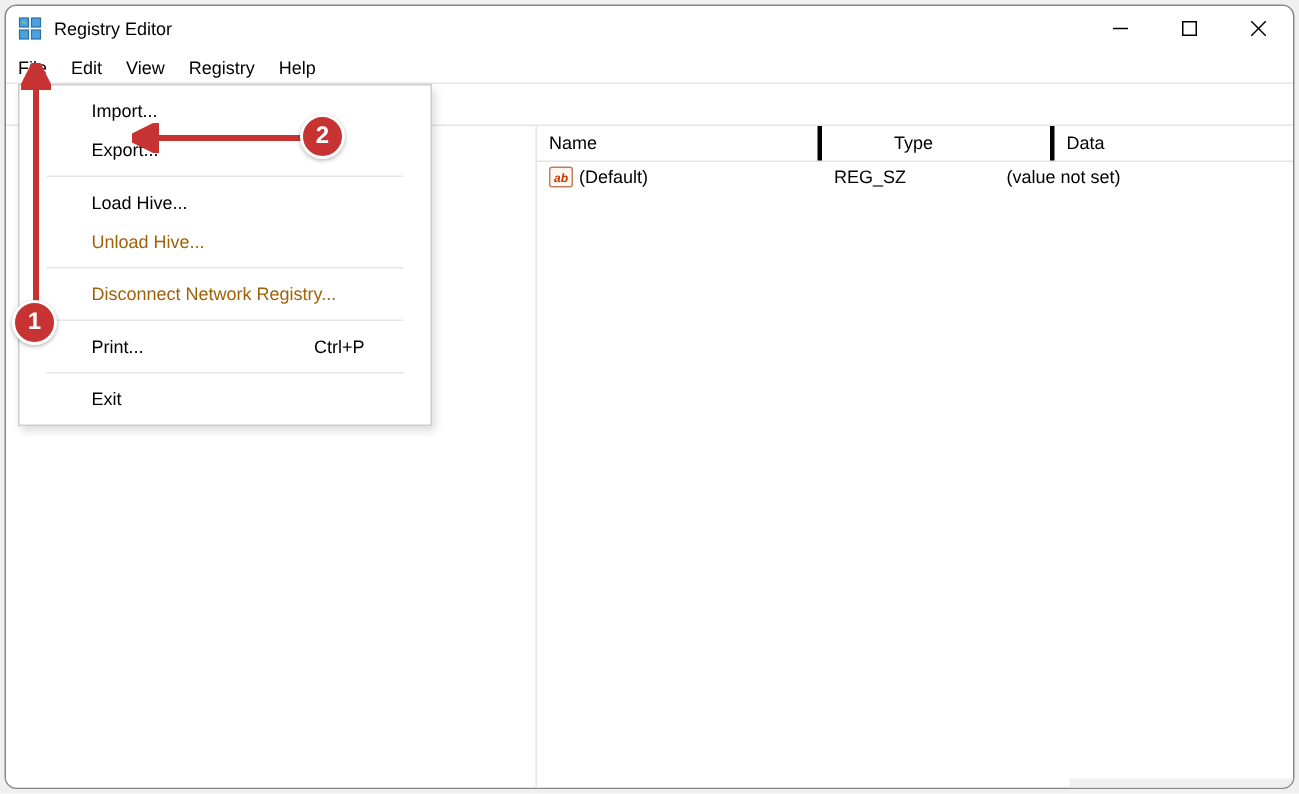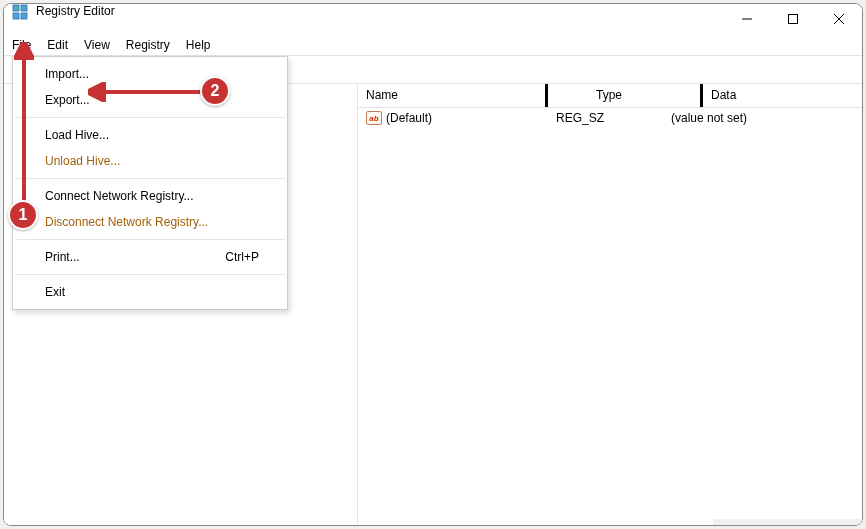--- a/index.html
+++ b/index.html
@@ -1,18 +1,18 @@
 <!DOCTYPE html>
 <html><head>
   <meta charset="utf-8">
   <style>
     * { box-sizing: border-box; font-family: 'Segoe UI', sans-serif; }
     body { margin: 0; width: 866px; height: 529px; background: #f0f0f0; position: relative; overflow: hidden; }
     .window { position: absolute; left: 3px; top: 3px; width: 860px; height: 523px; background: #ffffff; border: 1px solid #888; border-radius: 8px; overflow: hidden; display: flex; flex-direction: column; }
-    .titlebar { height: 30px; display: flex; align-items: flex-start; padding: 0 0 0 8px; background: #ffffff; }
+    .titlebar { height: 30px; display: flex; align-items: center; padding: 0 0 0 8px; background: #ffffff; }
     .titlebar-icon { width: 16px; height: 16px; margin-right: 8px; }
     .titlebar-title { font-size: 12px; color: #000; flex: 1; }
     .win-controls { display: flex; height: 100%; }
     .win-btn { width: 46px; height: 100%; display: flex; align-items: center; justify-content: center; font-size: 10px; }
     .win-btn svg { width: 10px; height: 10px; }
     .menubar { height: 22px; display: flex; align-items: center; padding-left: 0; border-bottom: 1px solid #e5e5e5; background: #fff; }
     .menu-item { padding: 2px 8px; font-size: 12px; color: #000; cursor: default; }
     .addressbar { height: 28px; border-bottom: 1px solid #e5e5e5; background: #fff; }
     .content { flex: 1; display: flex; background: #fff; }
     .tree-pane { width: 354px; border-right: 1px solid #e5e5e5; background: #fff; }
@@ -23,21 +23,21 @@
     .list-header-cell.type { width: 115px; margin-left: 40px; }
     .list-header-cell.data { flex: 1; border-right: none; }
     .list-body { flex: 1; overflow: auto; }
     .list-row { height: 20px; display: flex; align-items: center; font-size: 12px; }
     .list-cell { padding: 0 8px; }
     .list-cell.name { width: 190px; display: flex; align-items: center; gap: 4px; }
     .list-cell.type { width: 115px; }
     .list-cell.data { flex: 1; }
     .value-icon { width: 16px; height: 14px; display: inline-flex; align-items: center; justify-content: center; border: 1px solid #c08060; background: #fff8f0; font-size: 8px; font-weight: bold; color: #cc3300; border-radius: 2px; font-style: italic; }
     .bottom-scroll { height: 6px; background: #f0f0f0; margin-left: 355px; }
-    .dropdown-menu { position: absolute; left: 12px; top: 56px; width: 276px; background: #fff; border: 1px solid #ccc; box-shadow: 2px 3px 6px rgba(0,0,0,0.15); padding: 4px 0; z-index: 100; }
+    .dropdown-menu { position: absolute; left: 12px; top: 56px; width: 276px; background: #fff; border: 1px solid #ccc; box-shadow: 2px 3px 6px rgba(0,0,0,0.15); padding: 4px 16px; z-index: 100; }
     .dropdown-item { height: 26px; display: flex; align-items: center; padding: 0 28px 0 32px; font-size: 12px; color: #000; cursor: default; position: relative; }
     .dropdown-item.disabled { color: #a16207; }
     .dropdown-item .shortcut { margin-left: auto; }
     .dropdown-sep { height: 1px; background: #e5e5e5; margin: 4px 2px; }
     .callout { position: absolute; width: 30px; height: 30px; border-radius: 50%; background: #c73232; border: 2px solid #fff; display: flex; align-items: center; justify-content: center; color: #fff; font-weight: bold; font-size: 16px; z-index: 200; box-shadow: 0 1px 3px rgba(0,0,0,0.3); }
     .arrow { position: absolute; z-index: 150; }
   </style>
 </head>
 <body>
 
@@ -106,21 +106,20 @@
   </div>
 </div>
 
 <div class="dropdown-menu">
   <div class="dropdown-item">Import...</div>
   <div class="dropdown-item">Export...</div>
   <div class="dropdown-sep"></div>
   <div class="dropdown-item">Load Hive...</div>
   <div class="dropdown-item disabled">Unload Hive...</div>
   <div class="dropdown-sep"></div>
-  <div class="dropdown-item">Connect Network Registry...</div>
   <div class="dropdown-item disabled">Disconnect Network Registry...</div>
   <div class="dropdown-sep"></div>
   <div class="dropdown-item">
     <span>Print...</span>
     <span class="shortcut">Ctrl+P</span>
   </div>
   <div class="dropdown-sep"></div>
   <div class="dropdown-item">Exit</div>
 </div>
 

